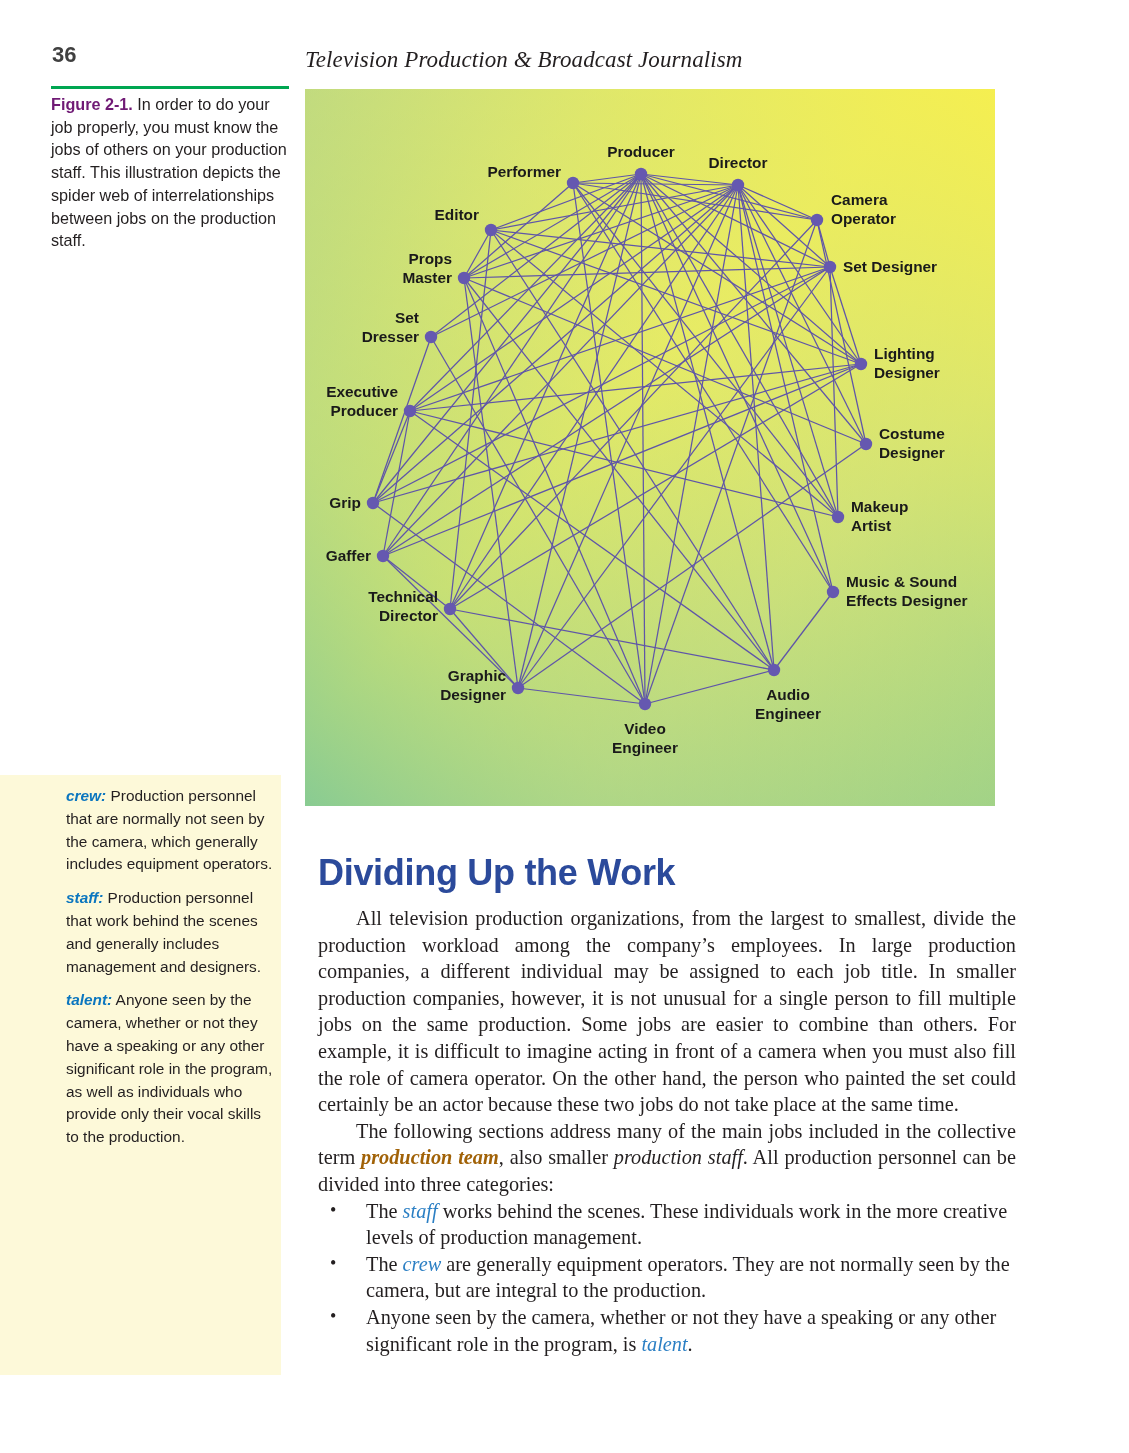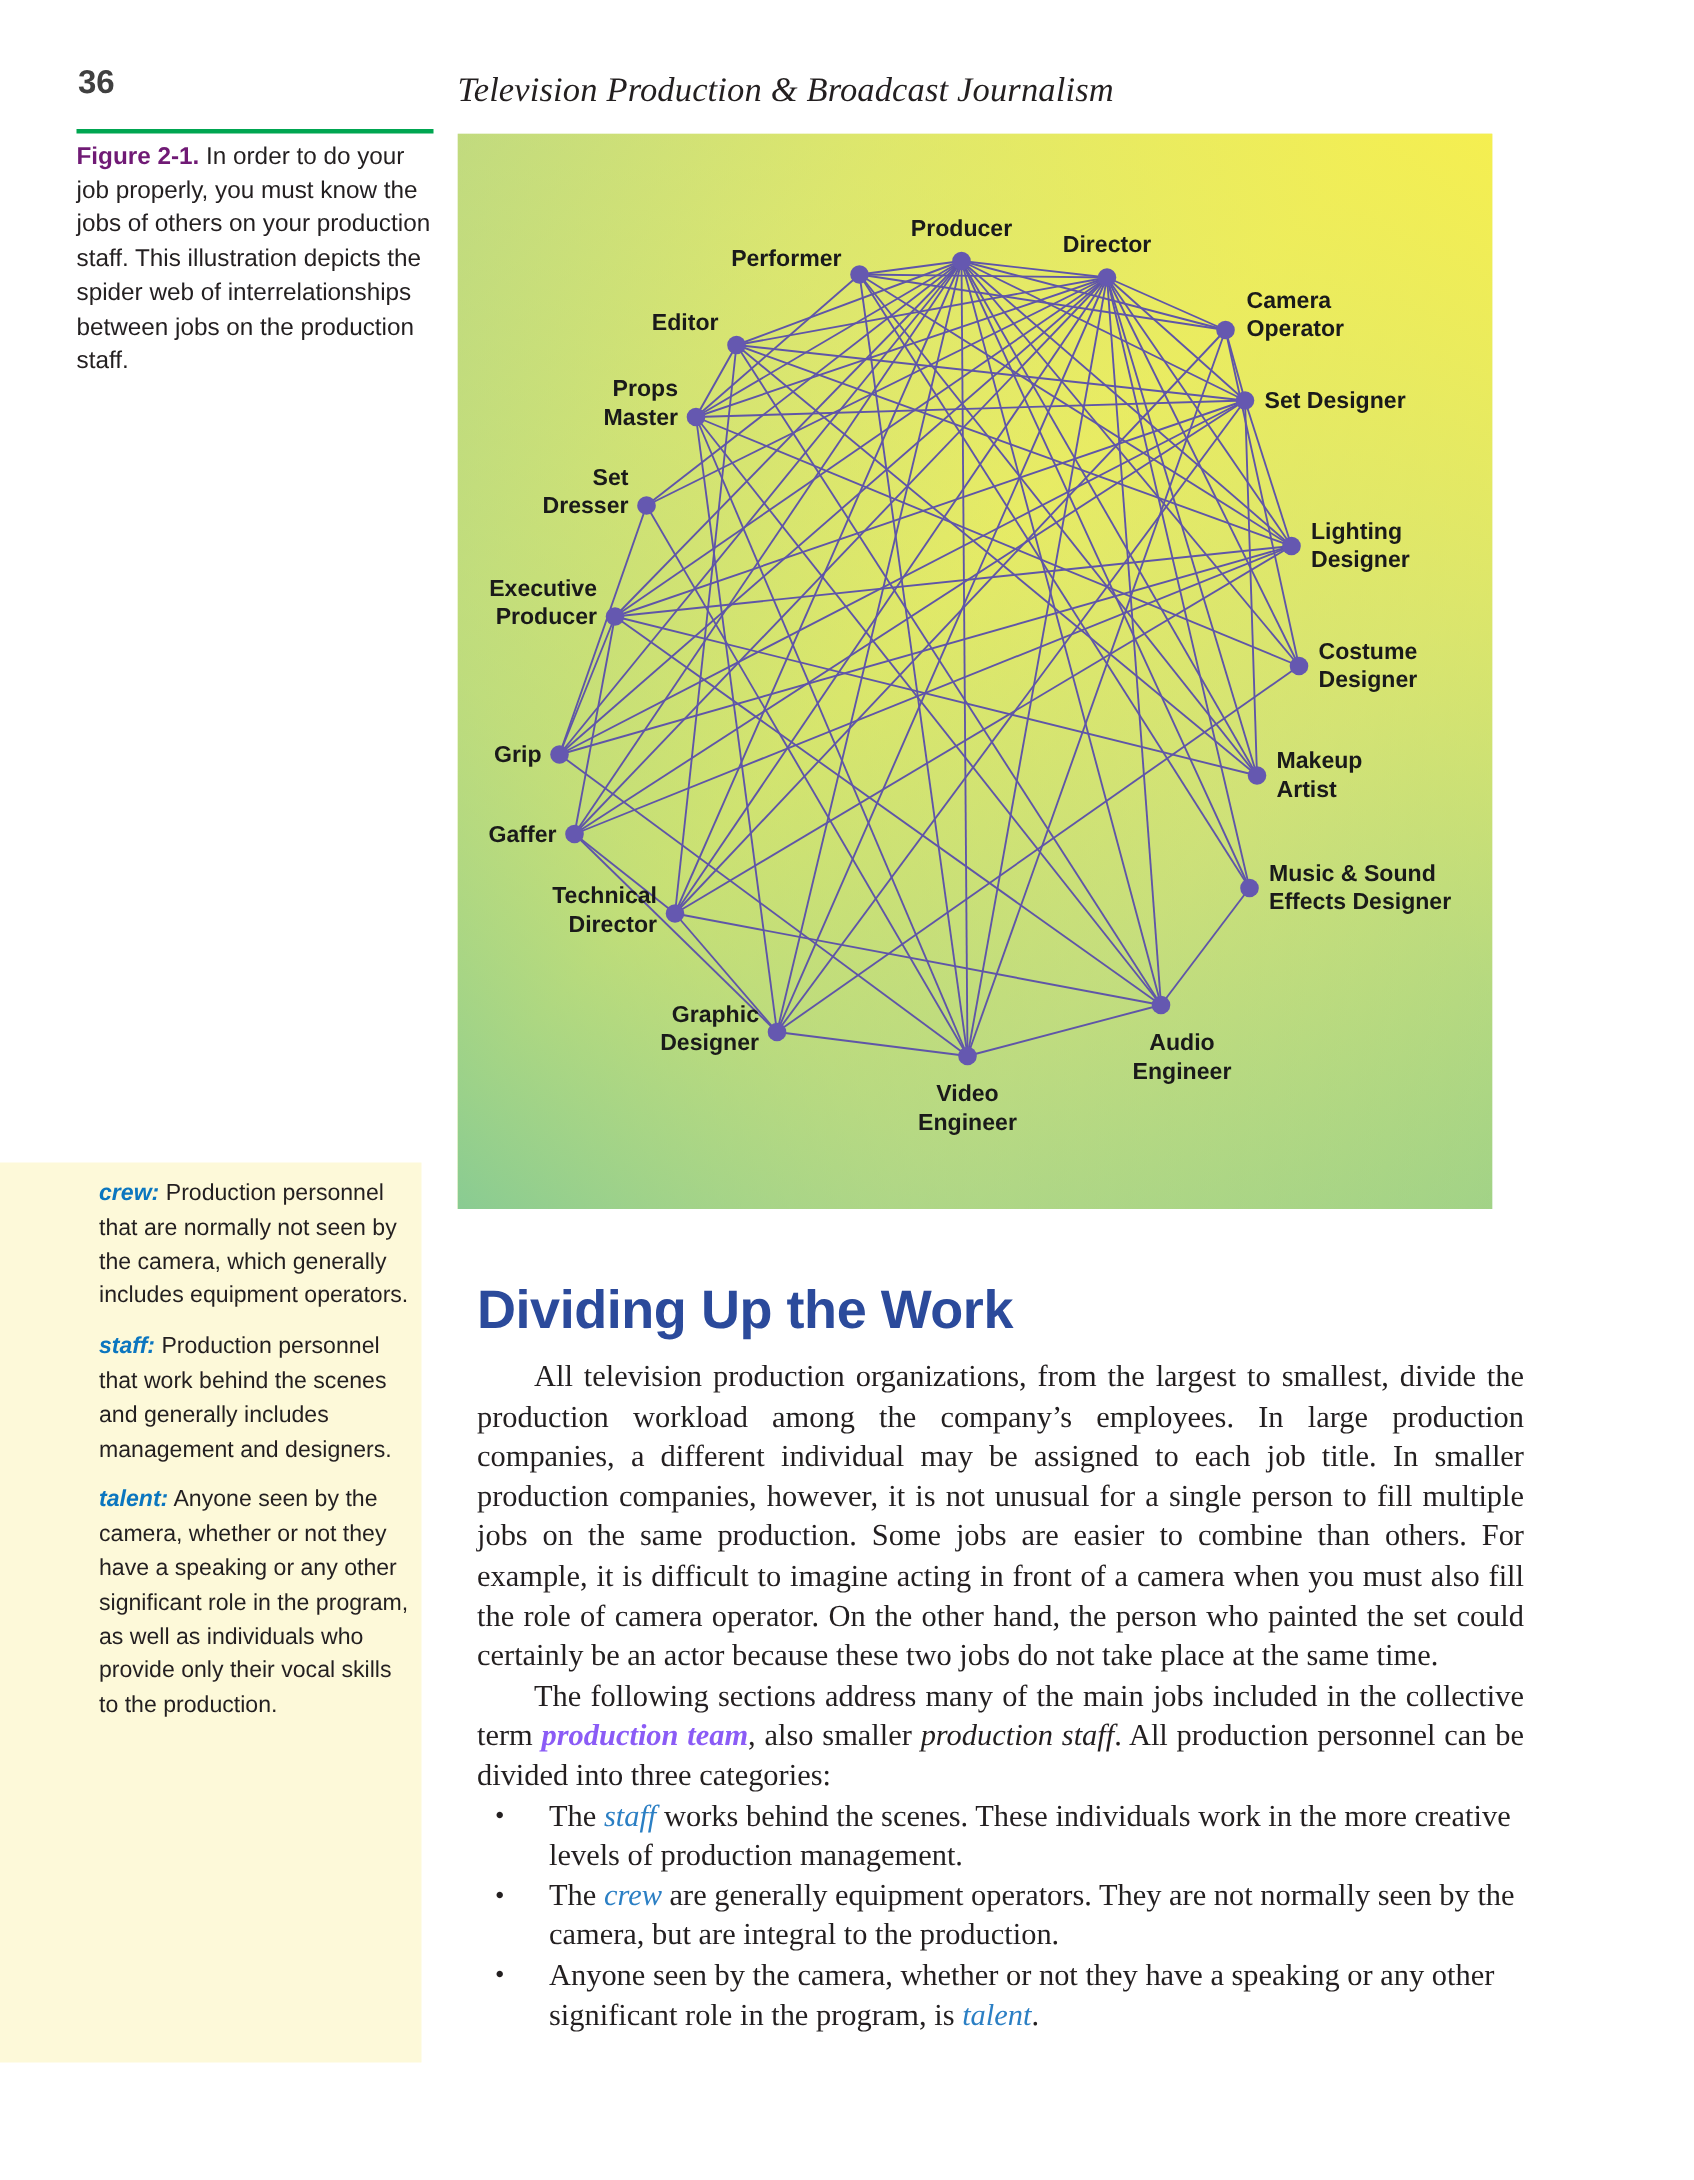--- a/index.html
+++ b/index.html
@@ -130,21 +130,21 @@
     font-family: "Liberation Serif", serif;
     font-size: 20.3px;
     line-height: 26.6px;
     color: #231f20;
     text-align: justify;
     margin: 0;
     text-indent: 38px;
   }
   .body-para + .body-para { margin-top: 0px; }
   .term-blue {
-    color: #8b5cf6;
+    color: #a16207;
     font-style: italic;
     font-weight: bold;
   }
   .term-blue-light {
     color: #2b7fc4;
     font-style: italic;
   }
   .term-ital { font-style: italic; }
 
   #bullet-list {

